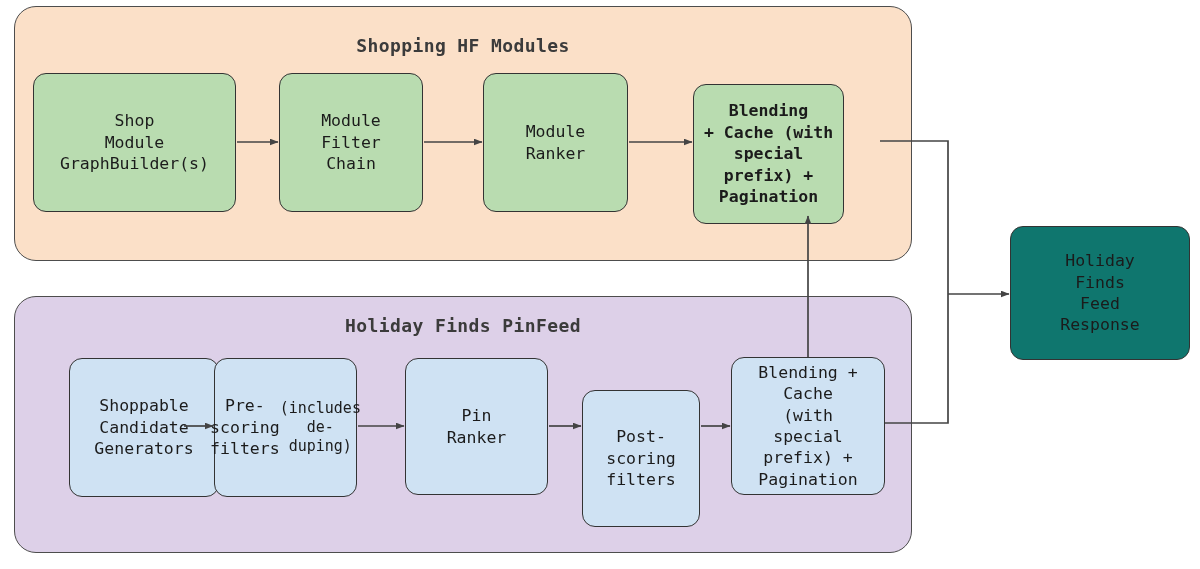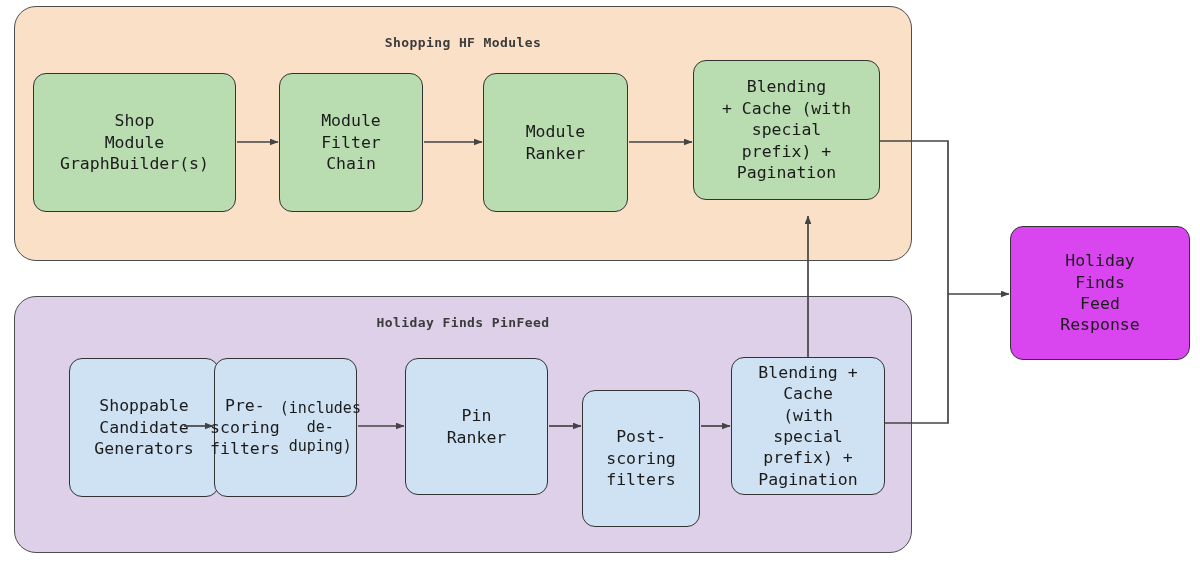--- a/index.html
+++ b/index.html
@@ -24,21 +24,21 @@
     position: absolute;
     border: 1.6px solid #4d4d4d;
     border-radius: 22px;
     box-sizing: border-box;
   }
   .panel-title {
     position: absolute;
     width: 100%;
     text-align: center;
     font-weight: bold;
-    font-size: 13px;
+    font-size: 18px;
     color: #3b3b3b;
     letter-spacing: 0.4px;
     white-space: nowrap;
   }
   .node {
     position: absolute;
     border: 1.6px solid #333333;
     border-radius: 13px;
     box-sizing: border-box;
     display: flex;
@@ -46,21 +46,21 @@
     justify-content: center;
     text-align: center;
     color: #1b1b1b;
     font-size: 16.5px;
     line-height: 1.30;
     white-space: pre-line;
     padding: 2px;
   }
   .node.green  { background: #b9dcb0; }
   .node.blue   { background: #cfe2f3; }
-  .node.pink   { background: #d946ef; }
+  .node.pink   { background: #0f766e; }
   .node .sub {
     font-size: 15px;
     line-height: 1.28;
     display: block;
   }
   .node-inner {
     display: block;
     white-space: pre-line;
   }
   svg.edges {
@@ -90,21 +90,21 @@
     <span class="node-inner">Module
 Filter
 Chain</span>
   </div>
 
   <div class="node green" style="left:483px; top:73px; width:145px; height:139px;">
     <span class="node-inner">Module
 Ranker</span>
   </div>
 
-  <div class="node green" style="left:693px; top:60px; width:187px; height:140px;">
+  <div class="node green" style="left:693px; top:84px; width:151px; height:140px;font-weight:bold;">
     <span class="node-inner">Blending
 + Cache (with
 special
 prefix) +
 Pagination</span>
   </div>
 
   <div class="panel" style="left:14px; top:296px; width:898px; height:257px; background:#ddd0e8;">
     <div class="panel-title" style="top:18px;">Holiday Finds PinFeed</div>
   </div>

